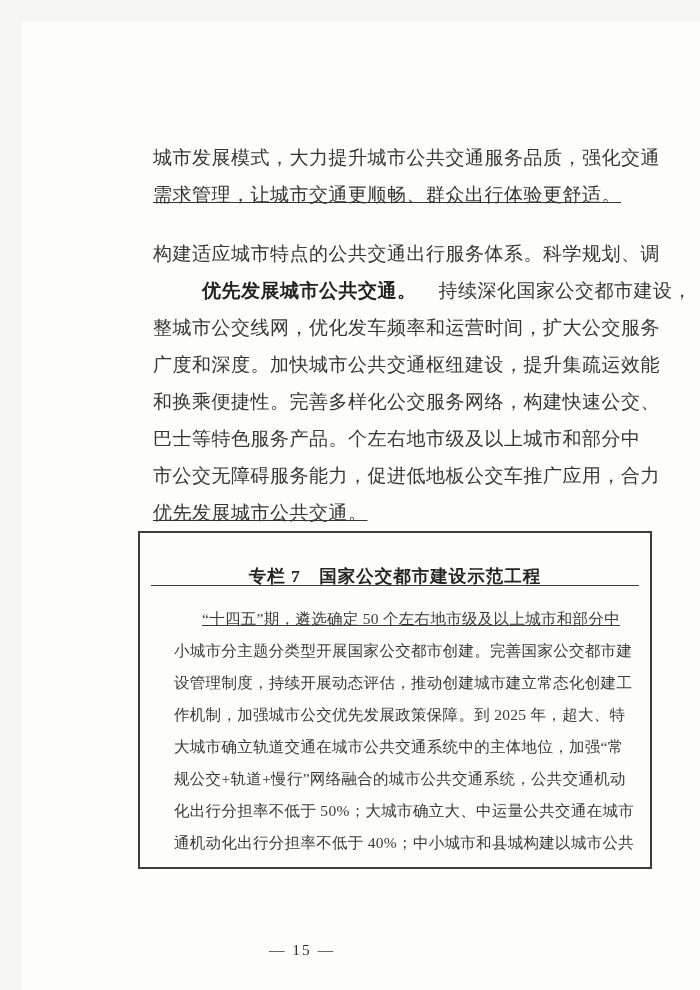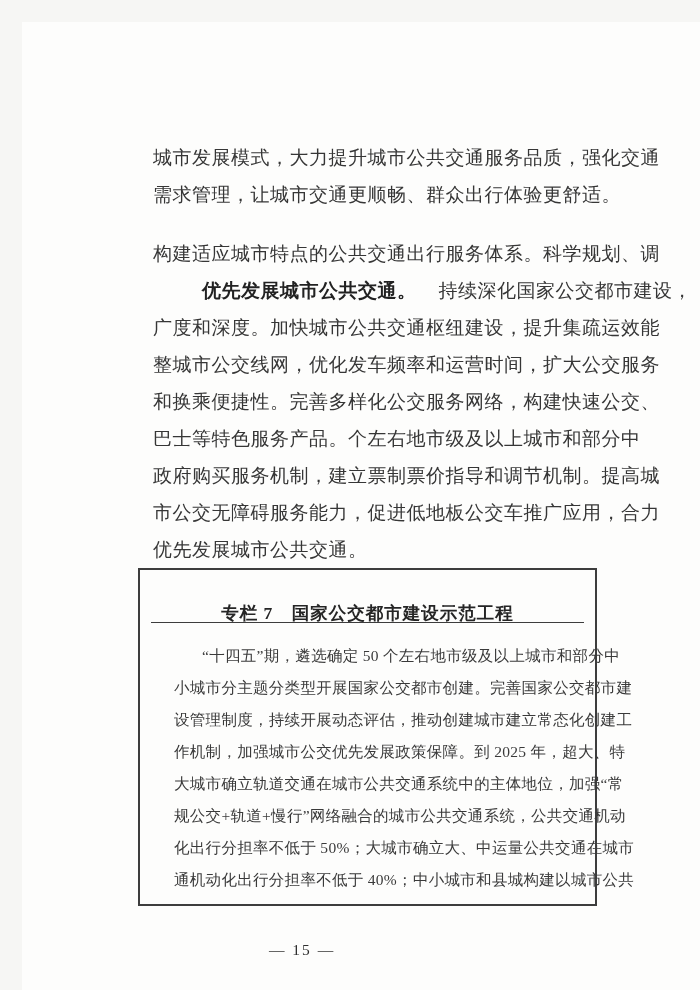--- a/index.html
+++ b/index.html
@@ -29,31 +29,32 @@
     font-size: 19px;
     color: #363636;
     text-align: justify;
     text-align-last: justify;
     white-space: nowrap;
     letter-spacing: 0.5px;
   }
   .line.endline {
     text-align: center;
     text-align-last: left;
+    text-decoration: underline;
   }
   .line .lead-bold {
     font-weight: 700;
     color: #222222;
   }
   .indent-2em { text-indent: 38px; }
 
   .feature-box {
     margin-top: 0px;
     margin-left: 7px;
-    width: 459px;
+    width: 514px;
     border: 2px solid #3d3d3d;
     background: #fdfdfc;
   }
   .feature-box .box-header {
     height: 42px;
     line-height: 42px;
     text-align: center;
     font-size: 17.5px;
     font-weight: 700;
     color: #252525;
@@ -67,21 +68,21 @@
     display: block;
     height: 32px;
     line-height: 32px;
     font-size: 15.5px;
     color: #3a3a3a;
     text-align: justify;
     text-align-last: justify;
     white-space: nowrap;
     letter-spacing: 0.3px;
   }
-  .box-line.first { text-indent: 28px; }
+  .box-line.first { text-indent: 28px; text-decoration: underline; }
 
   .footer {
     position: absolute;
     top: 908px;
     left: 0;
     width: 560px;
     text-align: center;
     font-size: 15.5px;
     color: #2f2f2f;
     letter-spacing: 2px;
@@ -96,25 +97,24 @@
     <div class="paragraph">
       <div class="line">城市发展模式，大力提升城市公共交通服务品质，强化交通</div>
       <div class="line endline">需求管理，让城市交通更顺畅、群众出行体验更舒适。</div>
     </div>
 
     <div class="paragraph">
       <div class="line">构建适应城市特点的公共交通出行服务体系。科学规划、调</div>
       <div class="line indent-2em">
         <span class="lead-bold">优先发展城市公共交通。</span><span>持续深化国家公交都市建设，</span>
       </div>
+      <div class="line">整城市公交线网，优化发车频率和运营时间，扩大公交服务</div>
       <div class="line">广度和深度。加快城市公共交通枢纽建设，提升集疏运效能</div>
-      <div class="line">整城市公交线网，优化发车频率和运营时间，扩大公交服务</div>
       <div class="line">和换乘便捷性。完善多样化公交服务网络，构建快速公交、</div>
       <div class="line">巴士等特色服务产品。个左右地市级及以上城市和部分中</div>
-      <div class="line">政府购买服务机制，建立票制票价指导和调节机制。提高城</div>
       <div class="line">市公交无障碍服务能力，促进低地板公交车推广应用，合力</div>
       <div class="line endline">优先发展城市公共交通。</div>
     </div>
 
     <div class="feature-box">
       <div class="box-header">专栏 7　国家公交都市建设示范工程</div>
       <div class="box-body">
         <div class="box-line first">“十四五”期，遴选确定 50 个左右地市级及以上城市和部分中</div>
         <div class="box-line">小城市分主题分类型开展国家公交都市创建。完善国家公交都市建</div>
         <div class="box-line">设管理制度，持续开展动态评估，推动创建城市建立常态化创建工</div>

